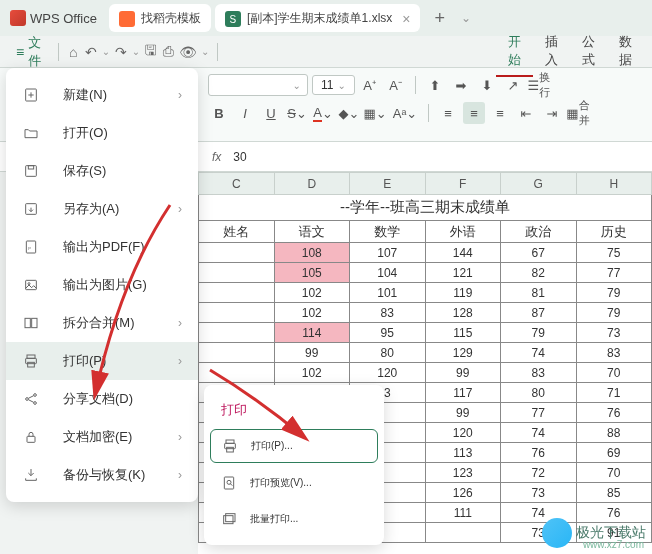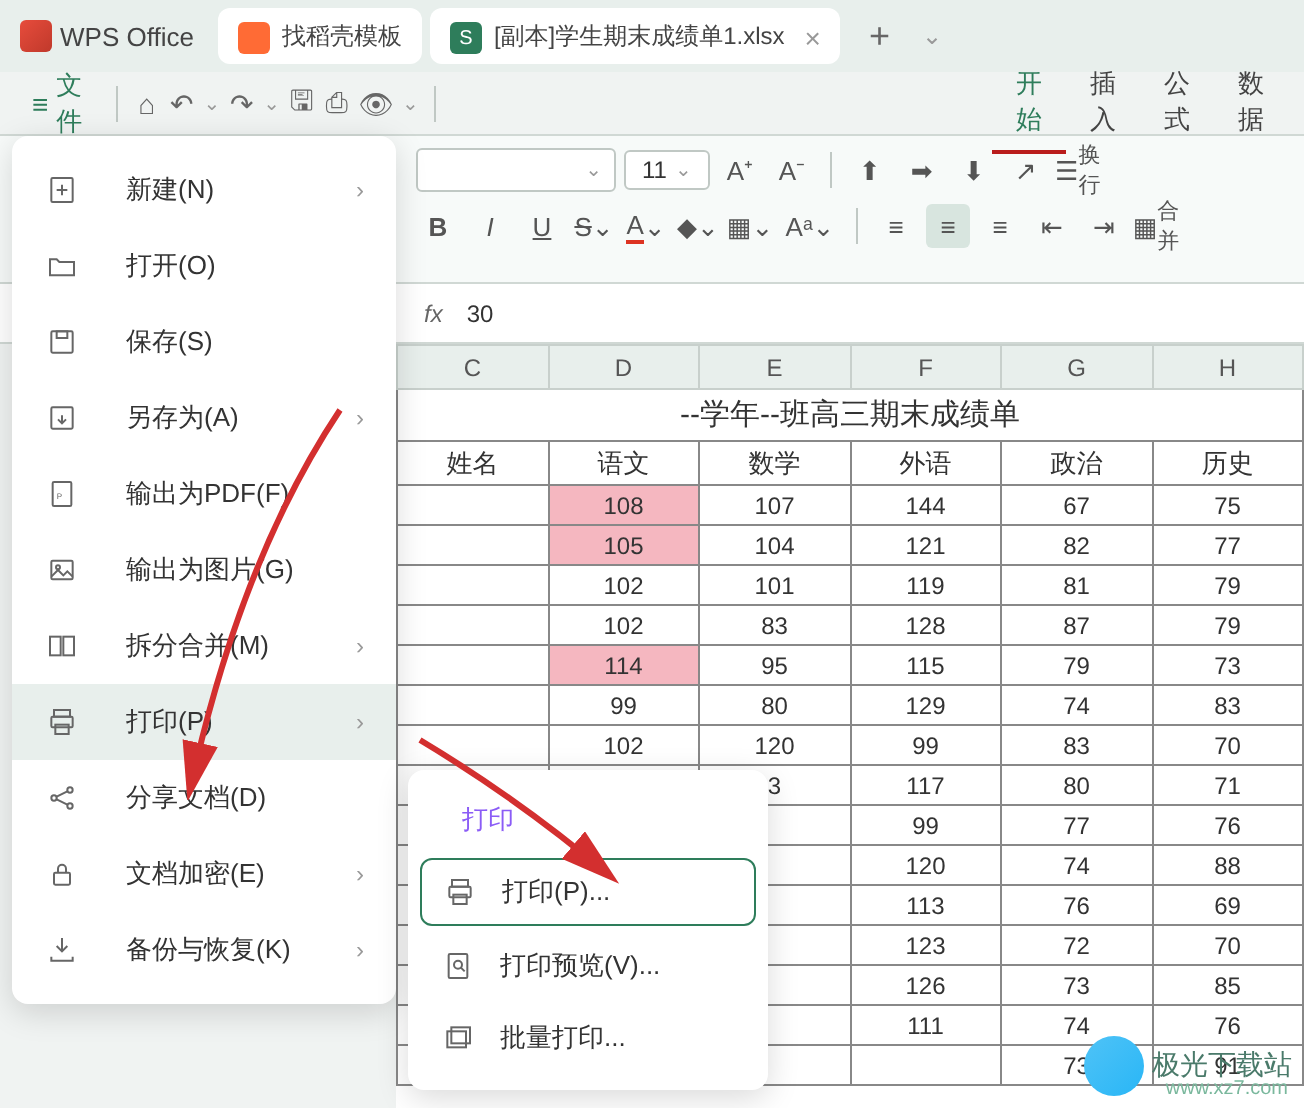--- a/index.html
+++ b/index.html
@@ -41,26 +41,26 @@
 .data-row td{border:1px solid #888;text-align:center;height:20px;font-size:12px;background:#fff}
 .pink{background:#f5b7c0!important}
 .file-menu{position:absolute;top:68px;left:6px;width:192px;background:#fff;border-radius:8px;box-shadow:0 4px 16px rgba(0,0,0,0.15);padding:8px 0;z-index:10}
 .fm-item{display:flex;align-items:center;padding:10px 16px;gap:23px;position:relative}
 .fm-item.active{background:#e8efec}
 .fm-icon{width:18px;height:18px;display:flex;align-items:center;justify-content:center;color:#666}
 .fm-icon svg{width:16px;height:16px;stroke:#666;fill:none;stroke-width:1.5}
 .fm-text{font-size:13px;color:#333;flex:1}
 .fm-arrow{color:#999;font-size:12px}
 .submenu{position:absolute;top:385px;left:204px;width:180px;background:#fff;border-radius:8px;box-shadow:0 4px 16px rgba(0,0,0,0.15);padding:8px 0;z-index:20}
-.sm-title{padding:8px 27px;font-size:13px;color:#8b5cf6;font-weight:500}
+.sm-title{padding:8px 17px;font-size:13px;color:#be185d;font-weight:500}
 .sm-item{display:flex;align-items:center;padding:9px 16px;gap:12px}
 .sm-item.highlight{border:1.5px solid #2e7d5b;border-radius:6px;margin:2px 6px;padding:7px 10px}
 .sm-icon{width:18px;height:18px;display:flex;align-items:center;justify-content:center}
 .sm-icon svg{width:16px;height:16px;stroke:#666;fill:none;stroke-width:1.5}
-.sm-text{font-size:13px;color:#333}
+.sm-text{font-size:10px;color:#333}
 .arrow{position:absolute;z-index:30;pointer-events:none}
 .arrow1{top:200px;left:60px;width:120px;height:200px}
 .arrow2{top:360px;left:200px;width:130px;height:90px}
 .watermark{position:absolute;bottom:6px;right:6px;z-index:40;display:flex;align-items:center;gap:4px}
 .wm-icon{width:30px;height:30px;background:linear-gradient(135deg,#4fc3f7,#29b6f6);border-radius:50%}
 .wm-text{font-size:14px;color:#4a7a6a;font-weight:500}
 .wm-url{font-size:10px;color:#7ab89d;position:absolute;bottom:-2px;right:2px}
 </style>
 </head>
 <body>

